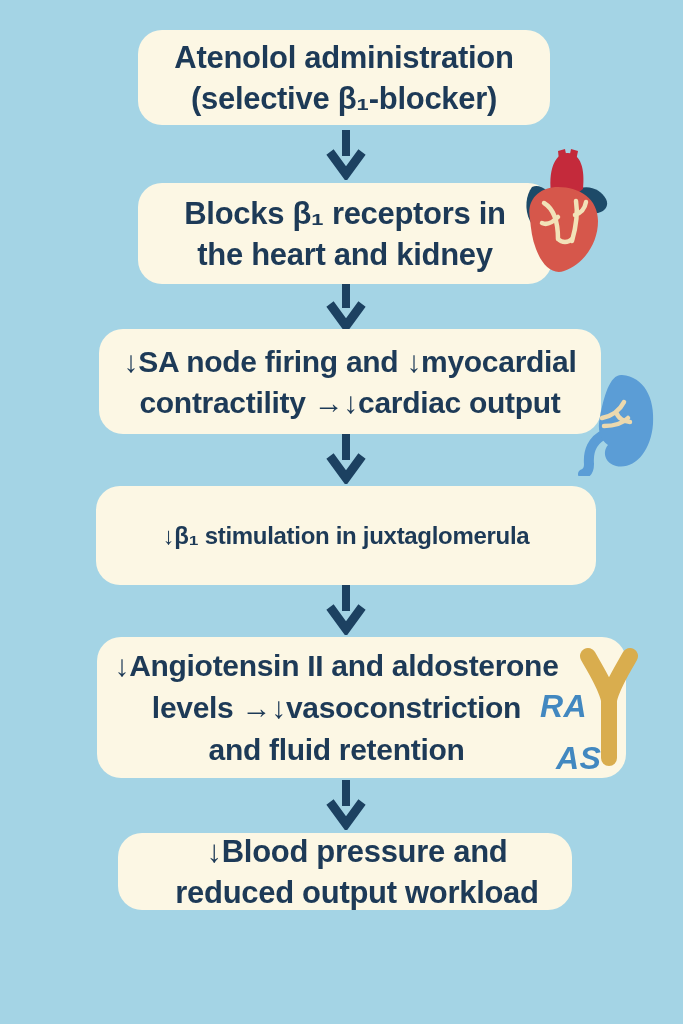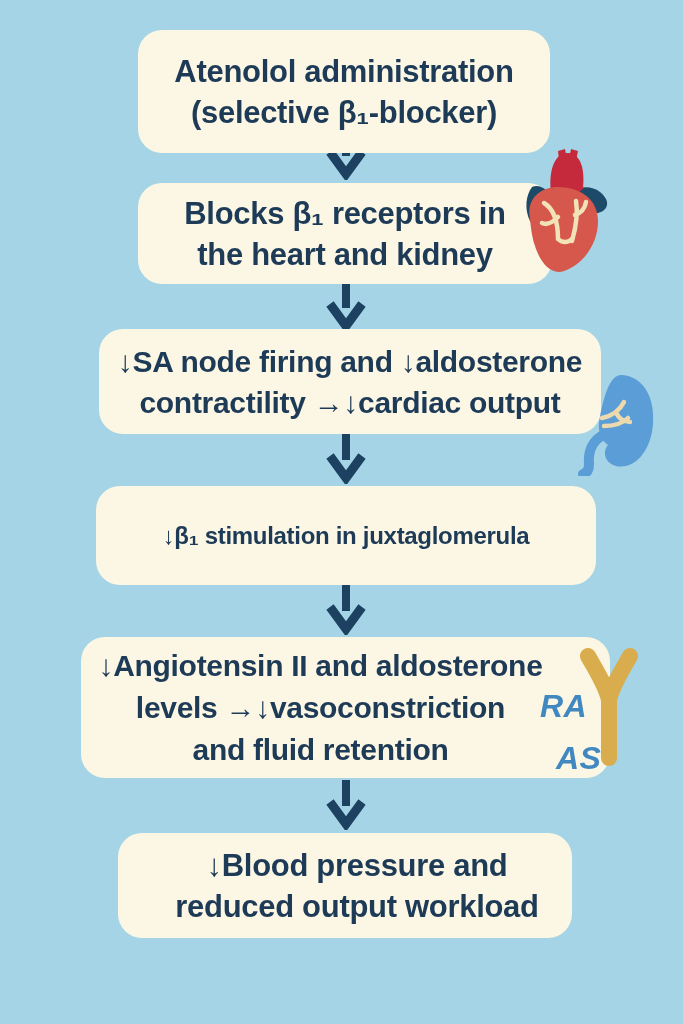--- a/index.html
+++ b/index.html
@@ -32,27 +32,27 @@
     border-radius:24px;
     display:flex;flex-direction:column;
     justify-content:center;align-items:center;
     color:var(--text);
     font-weight:700;
     text-align:center;
     letter-spacing:-0.3px;
     z-index:1;
   }
   .box .line{display:block;line-height:41px;}
-  .box1{left:138px;top:30px;width:412px;height:123px;font-size:31px;}
+  .box1{left:138px;top:30px;width:412px;height:95px;font-size:31px;}
   .box2{left:138px;top:183px;width:414px;height:101px;font-size:31px;}
   .box3{left:99px;top:329px;width:502px;height:105px;font-size:30px;}
   .box4{left:96px;top:486px;width:500px;height:99px;font-size:24px;}
-  .box5{left:81px;top:637px;width:529px;height:141px;font-size:30px;padding-right:50px;}
+  .box5{left:97px;top:637px;width:529px;height:141px;font-size:30px;padding-right:50px;}
   .box5 .line{line-height:42px;}
-  .box6{left:118px;top:833px;width:454px;height:105px;font-size:31px;padding-left:24px;}
+  .box6{left:118px;top:833px;width:454px;height:77px;font-size:31px;padding-left:24px;}
   .arrow{position:absolute;left:324px;width:44px;height:50px;z-index:0;}
   .arrow1{top:130px;}
   .arrow2{top:282px;}
   .arrow3{top:434px;}
   .arrow4{top:585px;}
   .arrow5{top:780px;}
   .heart-icon{position:absolute;left:518px;top:147px;width:90px;height:130px;z-index:2;}
   .kidney-icon{position:absolute;left:572px;top:372px;width:84px;height:104px;z-index:2;}
   .raas-icon{position:absolute;left:536px;top:646px;width:112px;height:124px;z-index:2;font-style:italic;}
   .raas-icon svg{position:absolute;right:4px;top:0;width:70px;height:124px;}
@@ -103,21 +103,21 @@
     <path d="M26 56 C36 62 40 76 40 92 M40 70 C34 76 28 78 24 76 M40 92 C44 96 50 96 54 92" fill="none" stroke="var(--heart_artery_cream)" stroke-width="4.5" stroke-linecap="round"></path>
     <path d="M58 54 C60 66 58 80 54 94 M57 68 C63 66 67 61 68 55" fill="none" stroke="var(--heart_artery_cream)" stroke-width="4.5" stroke-linecap="round"></path>
   </svg>
 
   <svg class="arrow arrow2" viewBox="0 0 44 50" preserveAspectRatio="none">
     <line x1="22" y1="0" x2="22" y2="26" stroke="var(--arrow)" stroke-width="8"></line>
     <polyline points="6,22 22,44 38,22" fill="none" stroke="var(--arrow)" stroke-width="9" stroke-linejoin="miter"></polyline>
   </svg>
 
   <div class="box box3">
-    <span class="line">↓SA node firing and ↓aldosterone</span>
+    <span class="line">↓SA node firing and ↓myocardial</span>
     <span class="line">contractility →↓cardiac output</span>
   </div>
 
   <svg class="kidney-icon" viewBox="0 0 84 104">
     <path d="M33 62 C20 68 16 80 17 92 C17 98 15 101 11 102" fill="none" stroke="var(--kidney_blue)" stroke-width="10" stroke-linecap="round"></path>
     <path d="M50 3 C72 5 83 26 81 52 C79 80 62 98 44 94 C33 91 30 80 36 73 C28 68 25 57 28 45 C32 24 38 2 50 3 Z" fill="var(--kidney_blue)"></path>
     <path d="M30 46 C40 44 48 38 52 30 M32 54 C42 54 50 52 56 46 M44 40 C46 46 52 50 58 50" fill="none" stroke="var(--kidney_vessel_cream)" stroke-width="4.5" stroke-linecap="round"></path>
   </svg>
 
   <svg class="arrow arrow3" viewBox="0 0 44 50" preserveAspectRatio="none">

